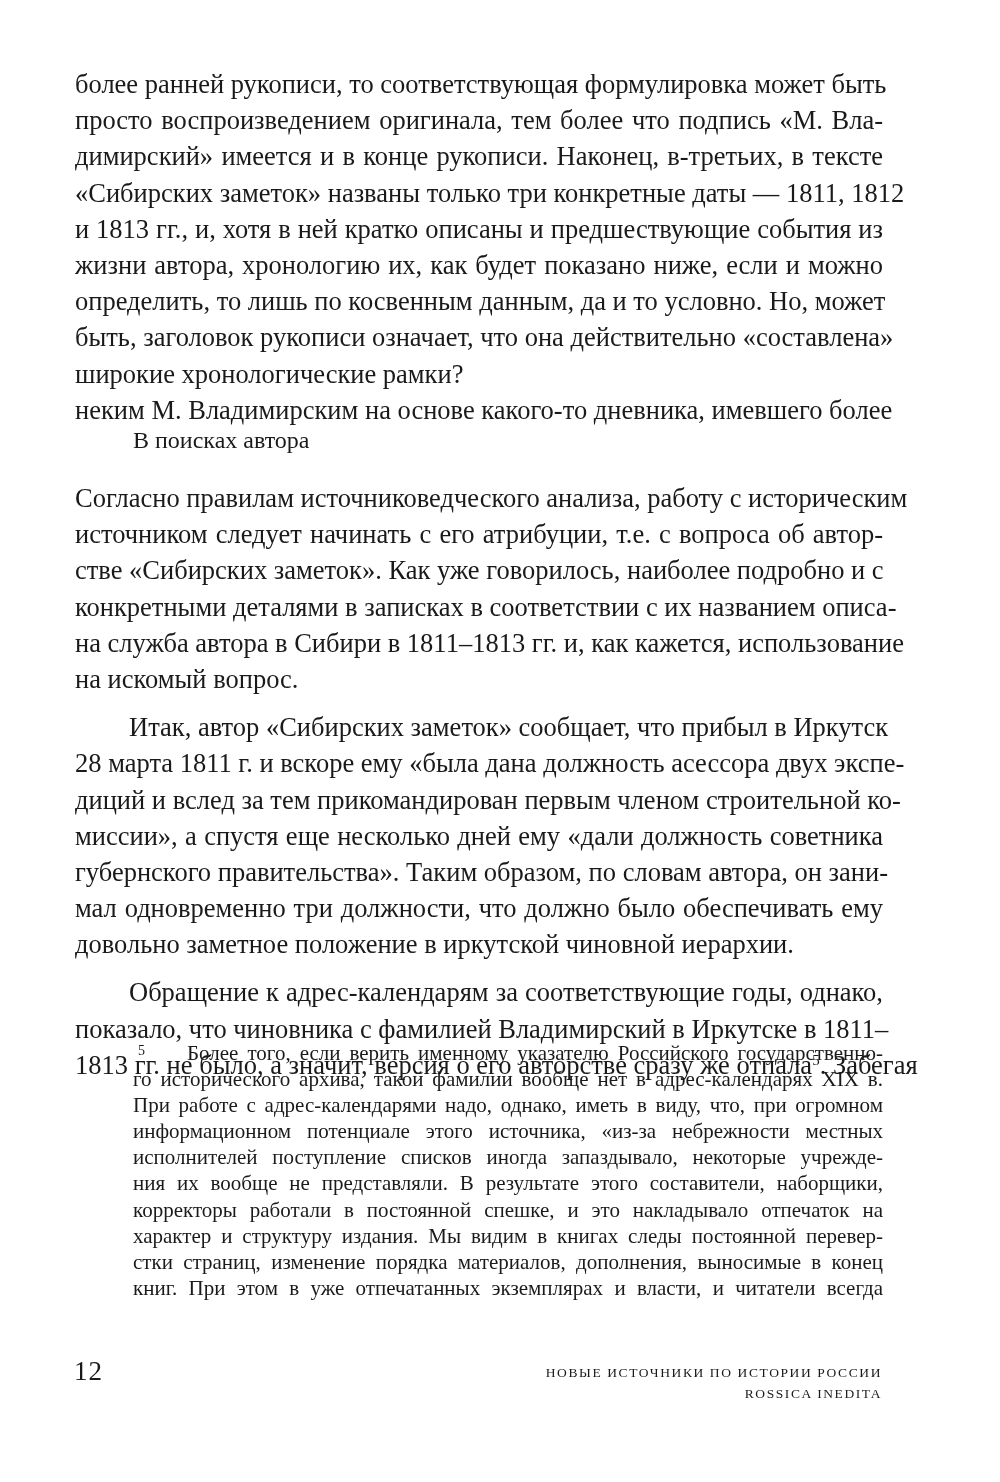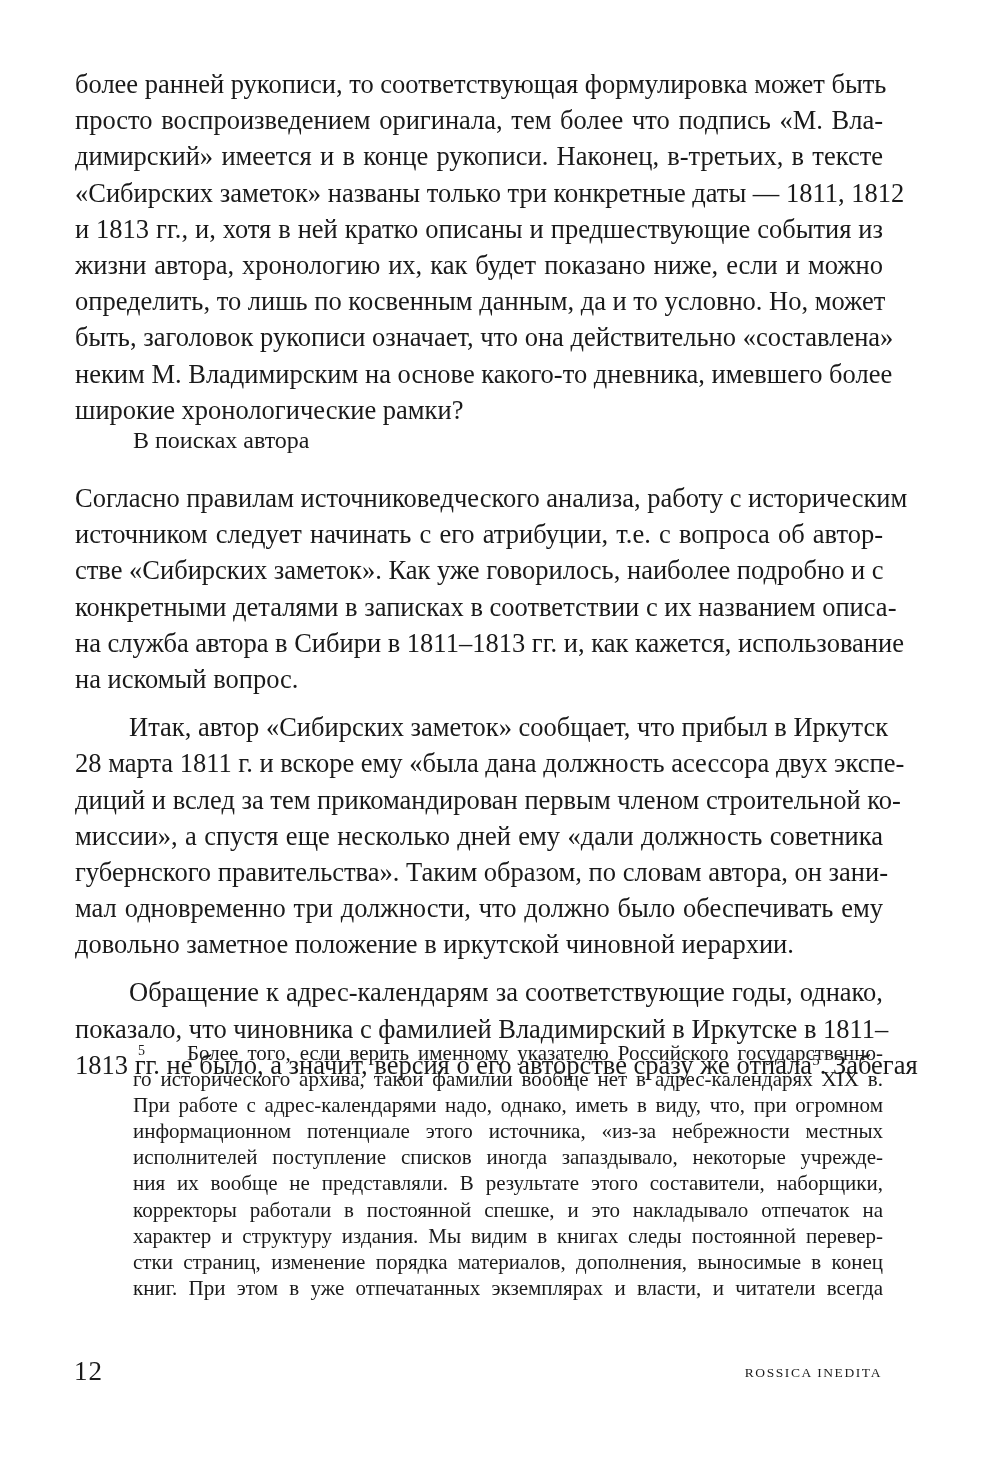--- a/index.html
+++ b/index.html
@@ -108,22 +108,22 @@
 
 <div class="page">
   <span class="line">более ранней рукописи, то соответствующая формулировка может быть</span>
   <span class="line">просто воспроизведением оригинала, тем более что подпись «М. Вла-</span>
   <span class="line">димирский» имеется и в конце рукописи. Наконец, в-третьих, в тексте</span>
   <span class="line">«Сибирских заметок» названы только три конкретные даты — 1811, 1812</span>
   <span class="line">и 1813 гг., и, хотя в ней кратко описаны и предшествующие события из</span>
   <span class="line">жизни автора, хронологию их, как будет показано ниже, если и можно</span>
   <span class="line">определить, то лишь по косвенным данным, да и то условно. Но, может</span>
   <span class="line">быть, заголовок рукописи означает, что она действительно «составлена»</span>
+  <span class="line last">широкие хронологические рамки?</span>
   <span class="line">неким М. Владимирским на основе какого-то дневника, имевшего более</span>
-  <span class="line last">широкие хронологические рамки?</span>
 </div>
 
 <div class="heading">В поисках автора</div>
 
 <div class="body2">
   <div>
     <span class="line">Согласно правилам источниковедческого анализа, работу с историческим</span>
     <span class="line">источником следует начинать с его атрибуции, т.е. с вопроса об автор-</span>
     <span class="line">стве «Сибирских заметок». Как уже говорилось, наиболее подробно и с</span>
     <span class="line">конкретными деталями в записках в соответствии с их названием описа-</span>
@@ -155,14 +155,15 @@
   <span class="fn-line">ния их вообще не представляли. В результате этого составители, наборщики,</span>
   <span class="fn-line">корректоры работали в постоянной спешке, и это накладывало отпечаток на</span>
   <span class="fn-line">характер и структуру издания. Мы видим в книгах следы постоянной перевер-</span>
   <span class="fn-line">стки страниц, изменение порядка материалов, дополнения, выносимые в конец</span>
   <span class="fn-line">книг. При этом в уже отпечатанных экземплярах и власти, и читатели всегда</span>
 </div>
 
 <div class="page-number">12</div>
 
 <div class="running-head">
+  <span>Новые источники по истории России</span>
   <span>Rossica Inedita</span>
 </div>
 
 </body></html>

